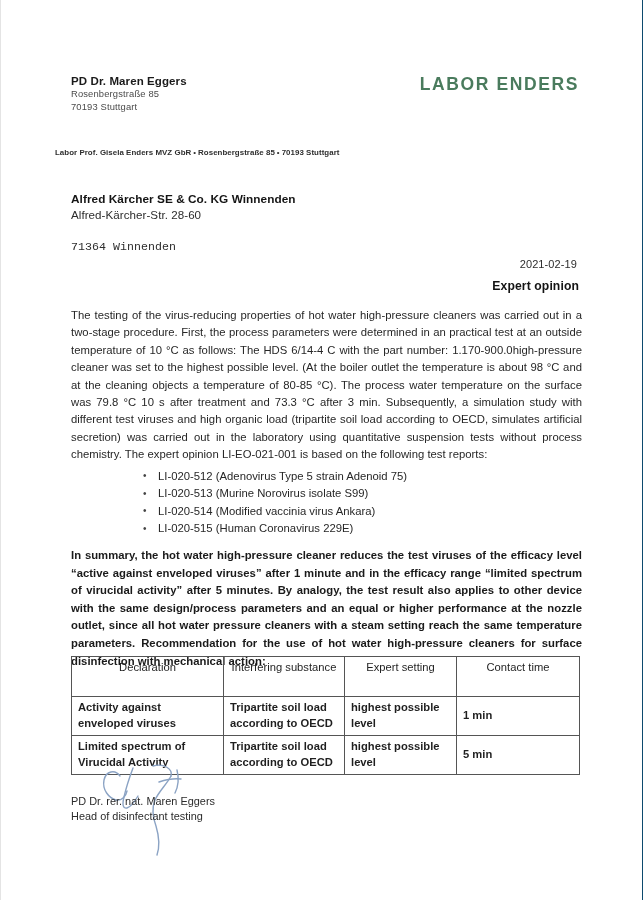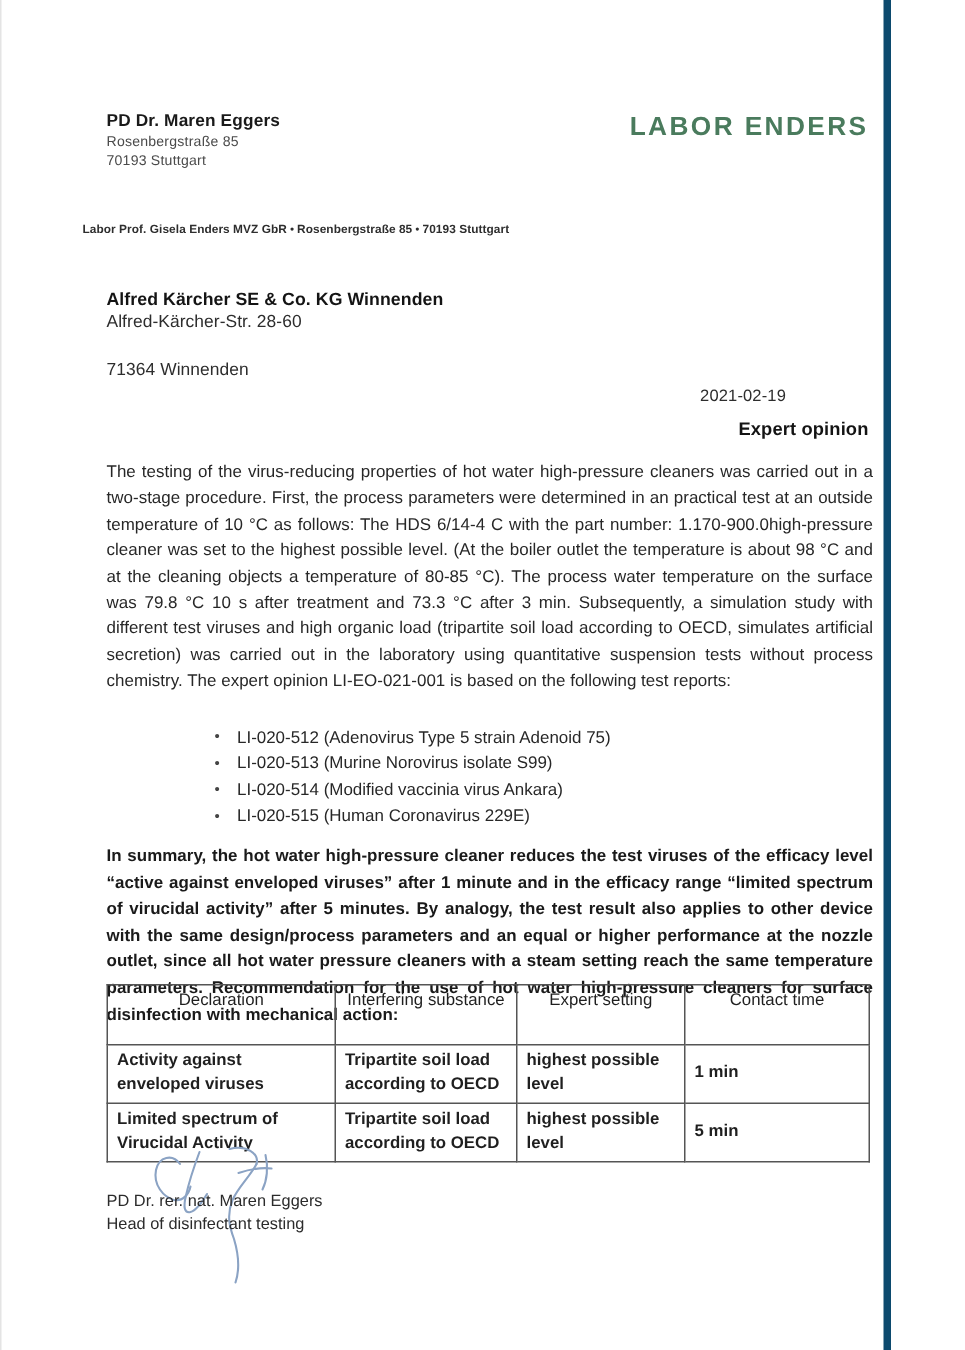--- a/index.html
+++ b/index.html
@@ -7,26 +7,26 @@
     margin: 0;
     padding: 0;
     background: #ffffff;
   }
   body {
     font-family: "Liberation Sans", sans-serif;
     color: #1c1c1c;
   }
   .page {
     position: relative;
-    width: 594px;
+    width: 643px;
     height: 900px;
     background: #ffffff;
     box-sizing: border-box;
     border-left: 1px solid #e4e4e4;
-    border-right: 5px solid #0c4a6e;
+    border-right: 1px solid #0c4a6e;
     overflow: hidden;
   }
 
   
   .letterhead {
     position: absolute;
     left: 70px;
     top: 74px;
     width: 508px;
     display: flex;
@@ -101,20 +101,21 @@
     color: #2d2d2d;
     line-height: 16px;
     letter-spacing: 0.05px;
   }
   .recipient-city {
     margin-top: 16px;
     font-size: 11.6px;
     color: #2d2d2d;
     line-height: 16px;
     letter-spacing: 0.05px;
+    font-family: Liberation Mono, monospace;
   }
 
   
   .doc-date {
     position: absolute;
     right: 65px;
     top: 258px;
     font-size: 11px;
     color: #2d2d2d;
     letter-spacing: 0.1px;
@@ -142,21 +143,21 @@
   }
   p.para {
     margin: 0;
     font-size: 11.3px;
     line-height: 17.4px;
     color: #272727;
     text-align: justify;
     letter-spacing: 0.02px;
   }
   ul.reports {
-    margin: 20px 0 0 0;
+    margin: 4px 0 0 0;
     padding: 0 0 0 72px;
     list-style: none;
   }
   ul.reports li {
     position: relative;
     font-size: 11.3px;
     line-height: 17.6px;
     color: #272727;
     padding-left: 15px;
   }

